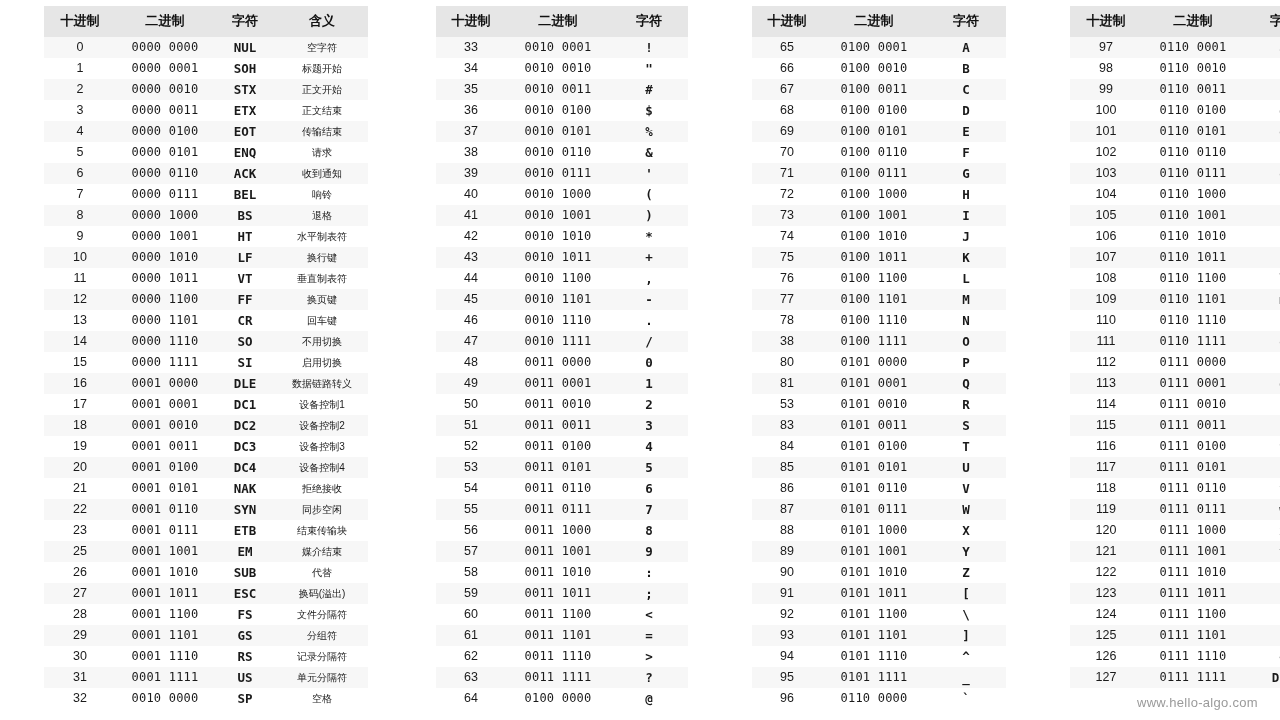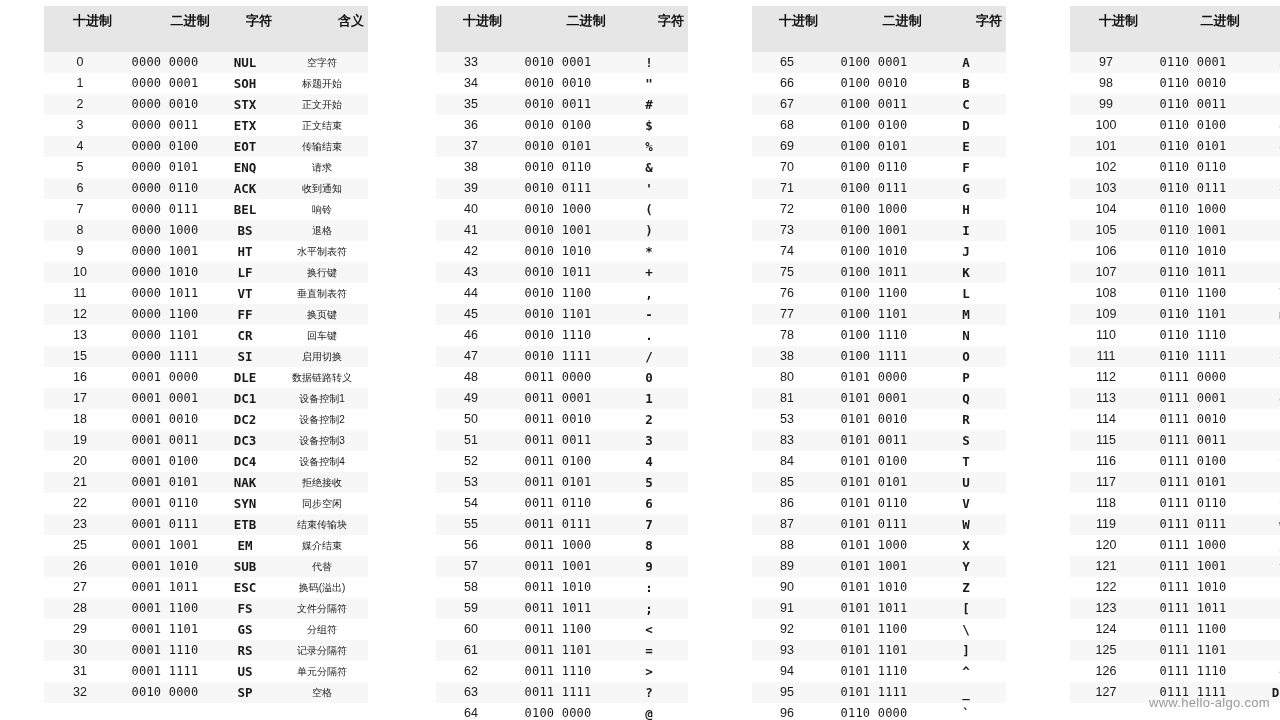--- a/index.html
+++ b/index.html
@@ -37,22 +37,22 @@
     border-collapse: collapse;
     border-spacing: 0;
     font-size: 12.5px;
     color: #1a1a1a;
   }
   table.ascii th {
     background: #e6e6e6;
     color: #111111;
     font-weight: bold;
     font-size: 13px;
-    padding: 6px 4px 22px 4px;
-    text-align: right;
+    padding: 6px 4px 7px 4px;
+    text-align: center;
     border: none;
     white-space: nowrap;
   }
   table.ascii td {
     padding: 3px 4px;
     text-align: center;
     border: none;
     white-space: nowrap;
     line-height: 15px;
     height: 20.4px;
@@ -78,21 +78,21 @@
   .block-c .col-dec { width: 70px; }
   .block-c .col-bin { width: 104px; }
   .block-c .col-chr { width: 80px; }
 
   .block-d .col-dec { width: 72px; }
   .block-d .col-bin { width: 102px; }
   .block-d .col-chr { width: 78px; }
 
   .watermark {
     position: absolute;
-    right: 10px;
+    right: 22px;
     bottom: 10px;
     font-size: 13px;
     color: #9a9a9a;
     font-family: "Liberation Sans", sans-serif;
     letter-spacing: 0.3px;
   }
 </style>
 </head>
 <body>
 
@@ -189,20 +189,26 @@
               <td class="col-chr">FF</td>
               <td class="col-mean">换页键</td>
             </tr>
             <tr>
               <td class="col-dec">13</td>
               <td class="col-bin">0000 1101</td>
               <td class="col-chr">CR</td>
               <td class="col-mean">回车键</td>
             </tr>
             <tr>
+              <td class="col-dec">14</td>
+              <td class="col-bin">0000 1110</td>
+              <td class="col-chr">SO</td>
+              <td class="col-mean">不用切换</td>
+            </tr>
+            <tr>
               <td class="col-dec">15</td>
               <td class="col-bin">0000 1111</td>
               <td class="col-chr">SI</td>
               <td class="col-mean">启用切换</td>
             </tr>
             <tr>
               <td class="col-dec">16</td>
               <td class="col-bin">0001 0000</td>
               <td class="col-chr">DLE</td>
               <td class="col-mean">数据链路转义</td>

